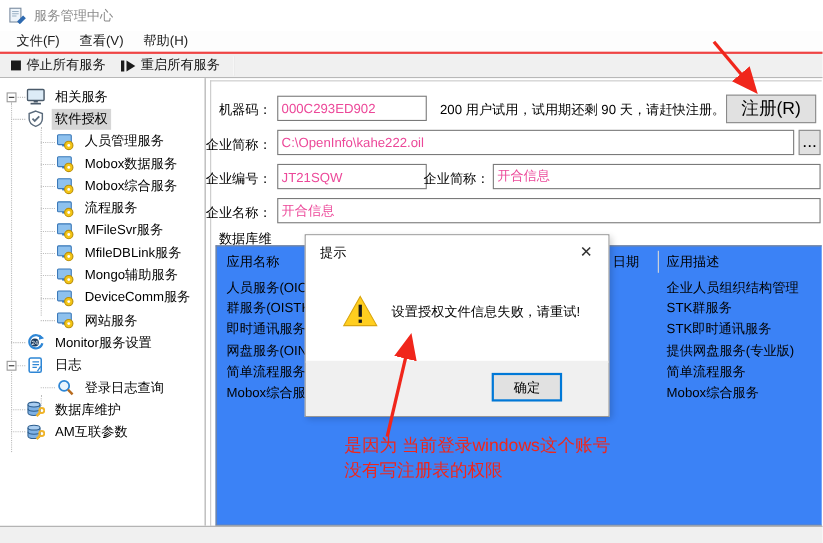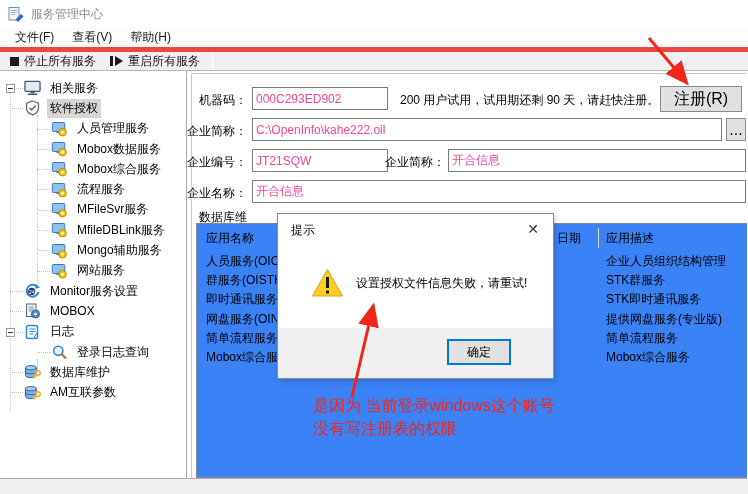--- a/index.html
+++ b/index.html
@@ -10,21 +10,21 @@
   
   .titlebar { position:absolute; left:0; top:0; width:748px; height:28px; background:#fff; display:flex; align-items:center; padding-left:8px; }
   .titlebar .app-ico { width:16px; height:16px; margin-right:7px; }
   .titlebar .title { color:#8a8a8a; font-size:12px; }
 
   
   .menubar { position:absolute; left:0; top:28px; width:748px; height:19px; background:#fdfdfd; display:flex; align-items:center; padding-left:6px; }
   .menu-item { padding:2px 9px; color:#1a1a1a; cursor:default; }
 
   
-  .toolbar { position:absolute; left:0; top:47px; width:748px; height:24px; background:#f0f0f0; border-top:5px solid #ef4444; border-bottom:1px solid #b8b8b8; display:flex; align-items:center; padding-left:4px; }
+  .toolbar { position:absolute; left:0; top:47px; width:748px; height:24px; background:#f0f0f0; border-top:2px solid #ef4444; border-bottom:1px solid #b8b8b8; display:flex; align-items:center; padding-left:4px; }
   .tb-btn { display:flex; align-items:center; gap:5px; padding:2px 8px 2px 6px; color:#111; }
   .tb-sep { width:1px; height:18px; background:#c6c6c6; border-right:1px solid #fff; margin-left:4px; }
   .ico-stop { width:9px; height:9px; background:#1a1a1a; display:inline-block; }
   .ico-restart { display:inline-flex; align-items:center; }
   .ico-restart .bar { width:3px; height:10px; background:#1a1a1a; margin-right:2px; }
   .ico-restart .tri { width:0; height:0; border-left:8px solid #1a1a1a; border-top:5px solid transparent; border-bottom:5px solid transparent; }
 
   
   .tree-panel { position:absolute; left:0; top:71px; width:187px; height:407px; background:#fff; border-right:1px solid #a9a9a9; overflow:hidden; }
   .tree { position:absolute; left:0; top:7px; width:100%; }
@@ -219,43 +219,43 @@
         </div>
         <div class="tree-row lvl1">
           <span class="tree-ico">
             <svg viewBox="0 0 16 16">
               <rect x="0.8" y="1.5" width="12.5" height="9" rx="1" fill="#8ec1ee" stroke="#3a78b8"></rect>
               <rect x="5" y="10.5" width="4" height="1.6" fill="#3a78b8"></rect>
               <circle cx="11" cy="11.2" r="3.8" fill="#f4c514" stroke="#b98e0a"></circle>
               <circle cx="11" cy="11.2" r="1.3" fill="#fff"></circle>
             </svg>
           </span>
+          <span class="tree-label">DeviceComm服务</span>
+        </div>
+        <div class="tree-row lvl1">
+          <span class="tree-ico">
+            <svg viewBox="0 0 16 16">
+              <rect x="0.8" y="1.5" width="12.5" height="9" rx="1" fill="#8ec1ee" stroke="#3a78b8"></rect>
+              <rect x="5" y="10.5" width="4" height="1.6" fill="#3a78b8"></rect>
+              <circle cx="11" cy="11.2" r="3.8" fill="#f4c514" stroke="#b98e0a"></circle>
+              <circle cx="11" cy="11.2" r="1.3" fill="#fff"></circle>
+            </svg>
+          </span>
           <span class="tree-label">网站服务</span>
         </div>
         <div class="tree-row lvl0">
           <span class="tree-ico">
             <svg viewBox="0 0 16 16">
               <path d="M13.5 5A6 6 0 1 0 14 9" fill="none" stroke="#2e86d5" stroke-width="2"></path>
               <polygon points="11.5,1.2 15.6,4.4 10.8,5.8" fill="#2e86d5"></polygon>
               <circle cx="7.2" cy="8.4" r="3.6" fill="#1d3b5e"></circle>
               <text x="7.2" y="10.6" font-size="5.5" fill="#fff" text-anchor="middle" font-family="sans-serif">24</text>
             </svg>
           </span>
           <span class="tree-label">Monitor服务设置</span>
-        </div>
-        <div class="tree-row lvl0">
-          <span class="tree-ico">
-            <svg viewBox="0 0 16 16">
-              <rect x="2" y="1" width="9.5" height="12.5" fill="#eef4fa" stroke="#4a6b8a"></rect>
-              <path d="M4 4h5.5M4 6h5.5M4 8h4" stroke="#7a9ab8" stroke-width="1"></path>
-              <circle cx="11" cy="11" r="4" fill="#5a8fc0" stroke="#2e5e8e"></circle>
-              <circle cx="11" cy="11" r="1.3" fill="#fff"></circle>
-            </svg>
-          </span>
-          <span class="tree-label">MOBOX</span>
         </div>
         <div class="tree-row lvl0">
           <span class="expander"></span>
           <span class="tree-ico">
             <svg viewBox="0 0 16 16">
               <rect x="2" y="1.5" width="11" height="13" rx="1.5" fill="#fff" stroke="#2e86d5" stroke-width="1.4"></rect>
               <path d="M5 5h6M5 7.5h6M5 10h4" stroke="#2e86d5" stroke-width="1.2"></path>
               <path d="M9.5 13.5L12.5 9" stroke="#2e86d5" stroke-width="1.2"></path>
             </svg>
           </span>

